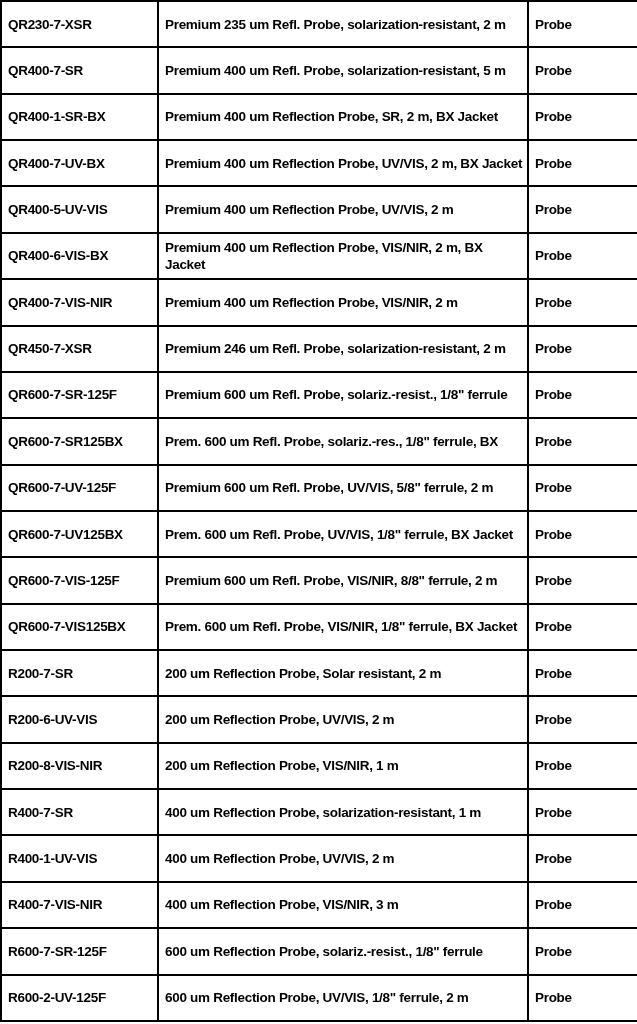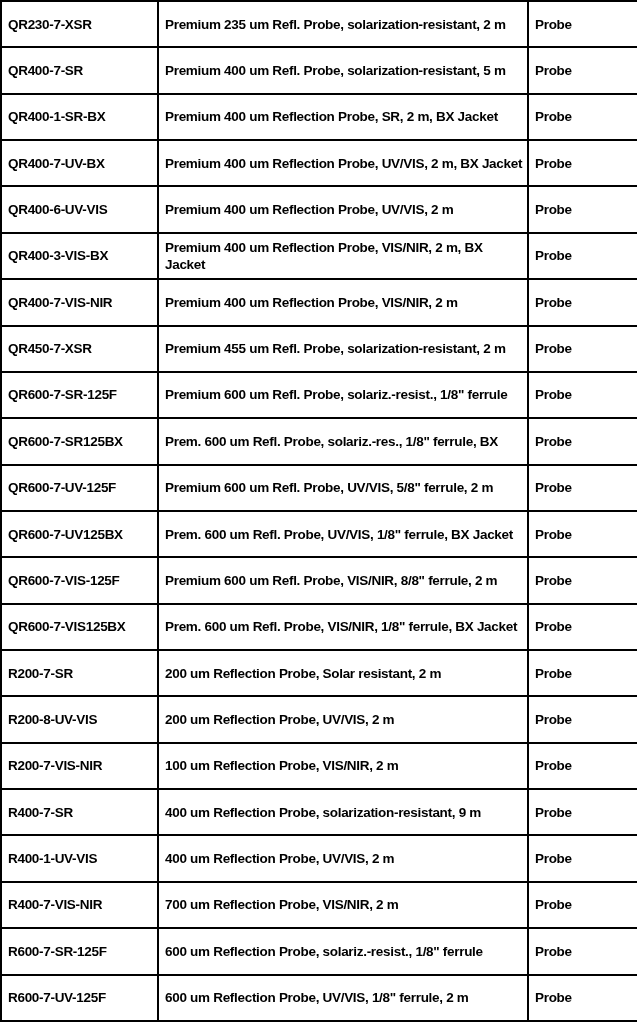--- a/index.html
+++ b/index.html
@@ -59,40 +59,40 @@
     <td class="col-cat">Probe</td>
   </tr>
 
   <tr class="row">
     <td class="col-code">QR400-7-UV-BX</td>
     <td class="col-desc">Premium 400 um Reflection Probe, UV/VIS, 2 m, BX Jacket</td>
     <td class="col-cat">Probe</td>
   </tr>
 
   <tr class="row">
-    <td class="col-code">QR400-6-UV-VIS</td>
+    <td class="col-code">QR400-5-UV-VIS</td>
     <td class="col-desc">Premium 400 um Reflection Probe, UV/VIS, 2 m</td>
     <td class="col-cat">Probe</td>
   </tr>
 
   <tr class="row">
-    <td class="col-code">QR400-3-VIS-BX</td>
+    <td class="col-code">QR400-6-VIS-BX</td>
     <td class="col-desc">Premium 400 um Reflection Probe, VIS/NIR, 2 m, BX Jacket</td>
     <td class="col-cat">Probe</td>
   </tr>
 
   <tr class="row">
     <td class="col-code">QR400-7-VIS-NIR</td>
     <td class="col-desc">Premium 400 um Reflection Probe, VIS/NIR, 2 m</td>
     <td class="col-cat">Probe</td>
   </tr>
 
   <tr class="row">
     <td class="col-code">QR450-7-XSR</td>
-    <td class="col-desc">Premium 455 um Refl. Probe, solarization-resistant, 2 m</td>
+    <td class="col-desc">Premium 246 um Refl. Probe, solarization-resistant, 2 m</td>
     <td class="col-cat">Probe</td>
   </tr>
 
   <tr class="row">
     <td class="col-code">QR600-7-SR-125F</td>
     <td class="col-desc">Premium 600 um Refl. Probe, solariz.-resist., 1/8" ferrule</td>
     <td class="col-cat">Probe</td>
   </tr>
 
   <tr class="row">
@@ -125,54 +125,54 @@
     <td class="col-cat">Probe</td>
   </tr>
 
   <tr class="row">
     <td class="col-code">R200-7-SR</td>
     <td class="col-desc">200 um Reflection Probe, Solar resistant, 2 m</td>
     <td class="col-cat">Probe</td>
   </tr>
 
   <tr class="row">
-    <td class="col-code">R200-8-UV-VIS</td>
+    <td class="col-code">R200-6-UV-VIS</td>
     <td class="col-desc">200 um Reflection Probe, UV/VIS, 2 m</td>
     <td class="col-cat">Probe</td>
   </tr>
 
   <tr class="row">
-    <td class="col-code">R200-7-VIS-NIR</td>
-    <td class="col-desc">100 um Reflection Probe, VIS/NIR, 2 m</td>
+    <td class="col-code">R200-8-VIS-NIR</td>
+    <td class="col-desc">200 um Reflection Probe, VIS/NIR, 1 m</td>
     <td class="col-cat">Probe</td>
   </tr>
 
   <tr class="row">
     <td class="col-code">R400-7-SR</td>
-    <td class="col-desc">400 um Reflection Probe, solarization-resistant, 9 m</td>
+    <td class="col-desc">400 um Reflection Probe, solarization-resistant, 1 m</td>
     <td class="col-cat">Probe</td>
   </tr>
 
   <tr class="row">
     <td class="col-code">R400-1-UV-VIS</td>
     <td class="col-desc">400 um Reflection Probe, UV/VIS, 2 m</td>
     <td class="col-cat">Probe</td>
   </tr>
 
   <tr class="row">
     <td class="col-code">R400-7-VIS-NIR</td>
-    <td class="col-desc">700 um Reflection Probe, VIS/NIR, 2 m</td>
+    <td class="col-desc">400 um Reflection Probe, VIS/NIR, 3 m</td>
     <td class="col-cat">Probe</td>
   </tr>
 
   <tr class="row">
     <td class="col-code">R600-7-SR-125F</td>
     <td class="col-desc">600 um Reflection Probe, solariz.-resist., 1/8" ferrule</td>
     <td class="col-cat">Probe</td>
   </tr>
 
   <tr class="row">
-    <td class="col-code">R600-7-UV-125F</td>
+    <td class="col-code">R600-2-UV-125F</td>
     <td class="col-desc">600 um Reflection Probe, UV/VIS, 1/8" ferrule, 2 m</td>
     <td class="col-cat">Probe</td>
   </tr>
 </tbody>
 </table>
 
 </body></html>

